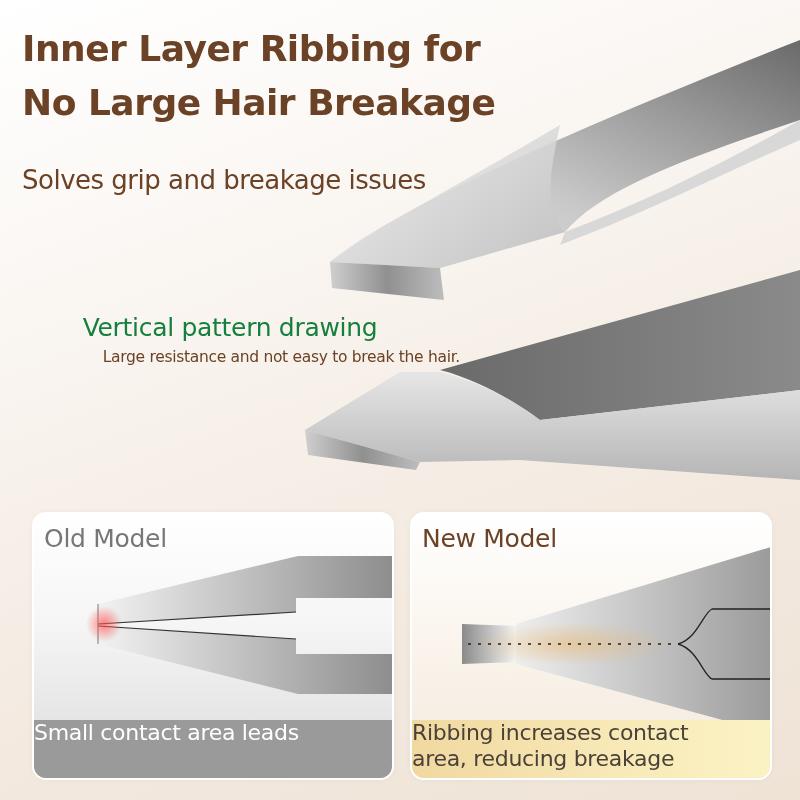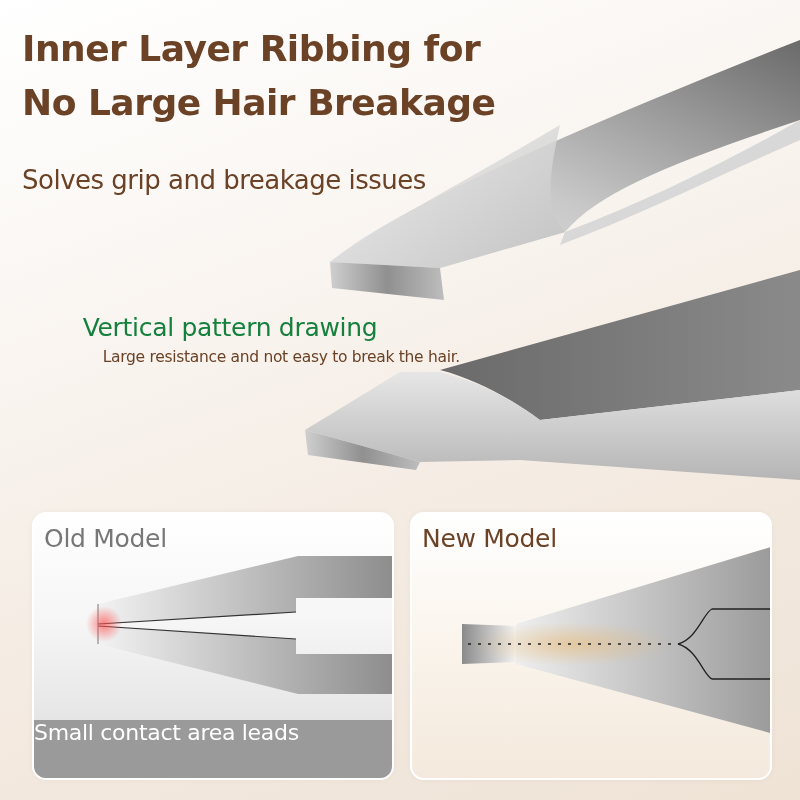--- a/index.html
+++ b/index.html
@@ -144,13 +144,17 @@
       </radialGradient>
     </defs>
     <path d="M104 110 L 362 32 L 362 220 L 104 150 Z" fill="url(#newArm)"></path>
     <path d="M50 110 L 104 112 L 104 148 L 50 150 Z" fill="url(#newTip)"></path>
     <ellipse cx="160" cy="130" rx="100" ry="22" fill="url(#goldGlow)"></ellipse>
     <path d="M266 130 C 285 125, 292 98, 300 95 L 362 95" fill="none" stroke="#222" stroke-width="1.3"></path>
     <path d="M266 130 C 285 135, 292 162, 300 165 L 362 165" fill="none" stroke="#222" stroke-width="1.3"></path>
     <line x1="56" y1="130" x2="266" y2="130" stroke="#222" stroke-width="1.5" stroke-dasharray="3 7"></line>
   </svg>
   <div class="card-label">New Model</div>
+  <div class="caption">
+    <div>Ribbing increases contact</div>
+    <div>area, reducing breakage</div>
+  </div>
 </div>
 
 </body></html>

